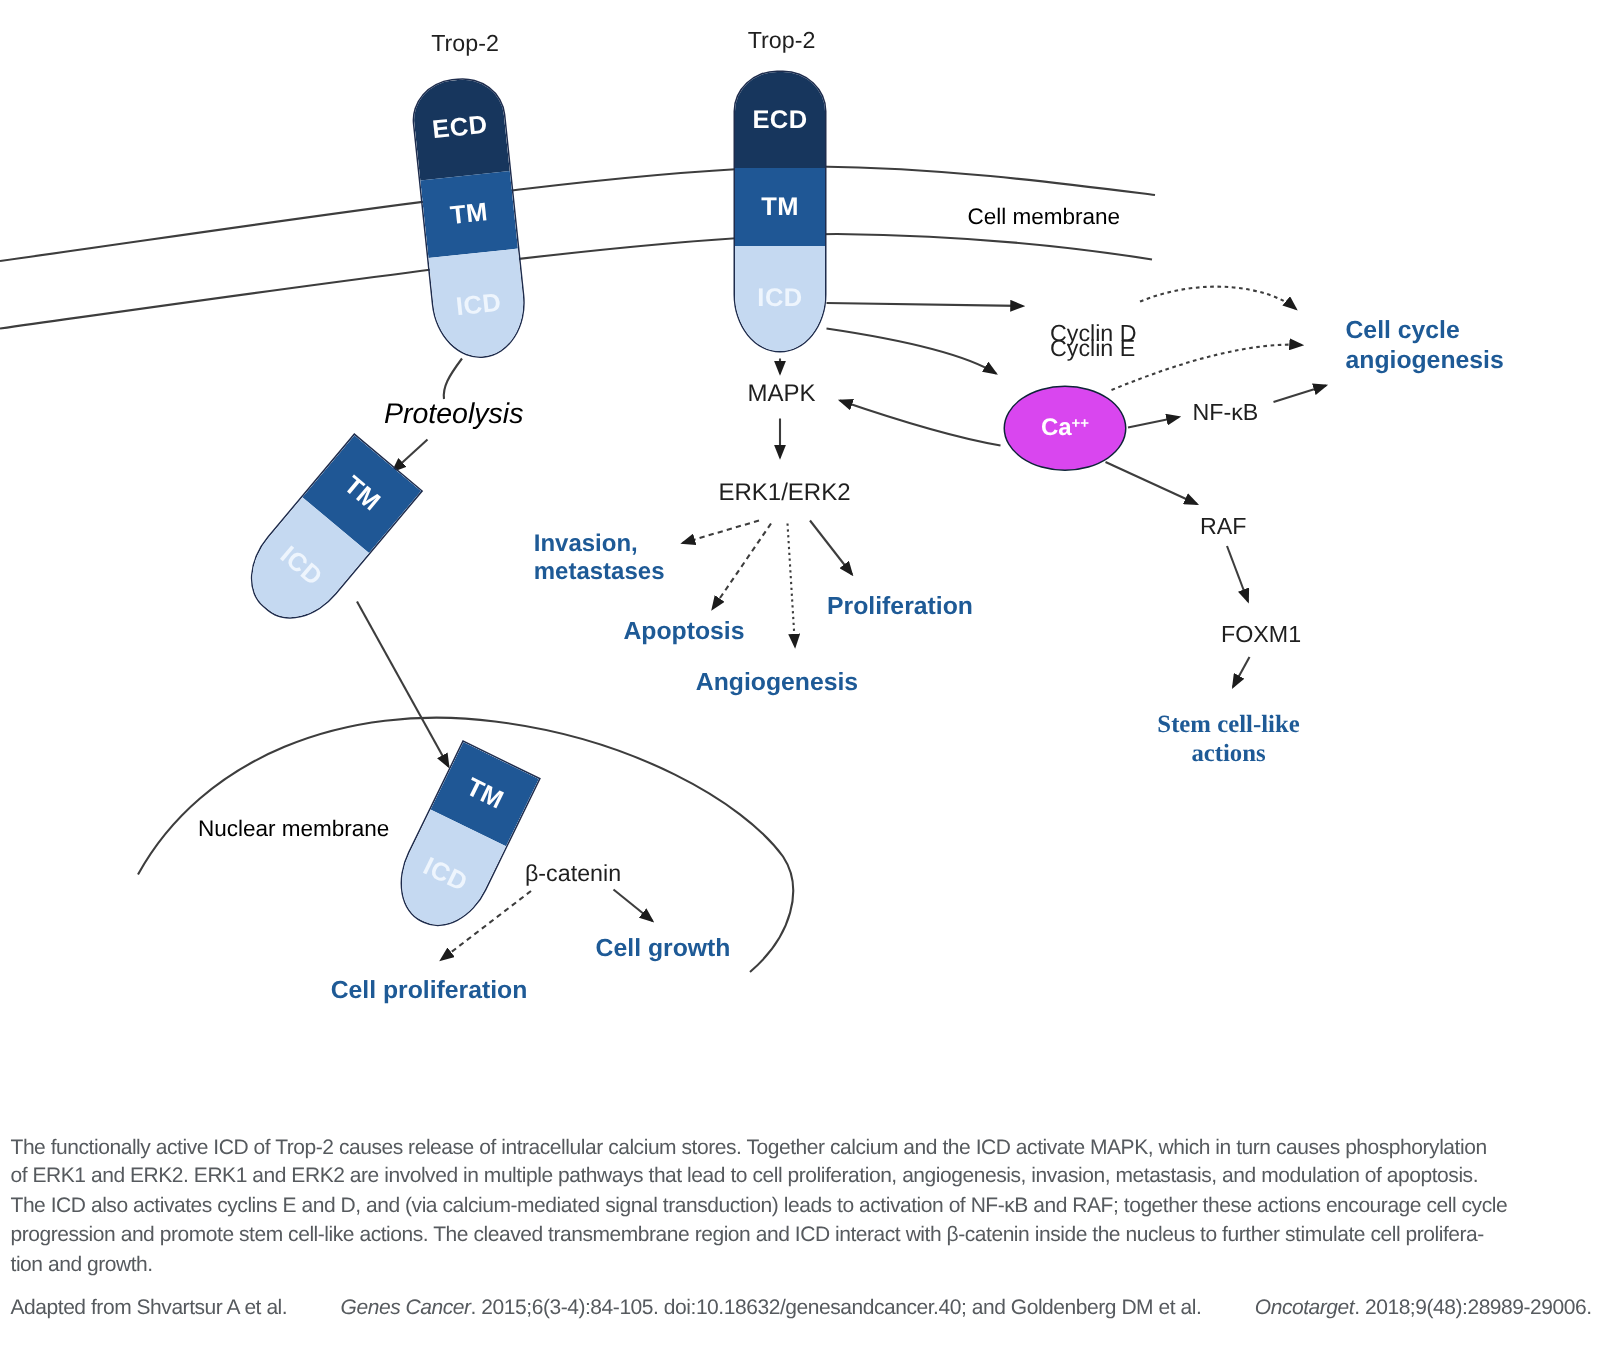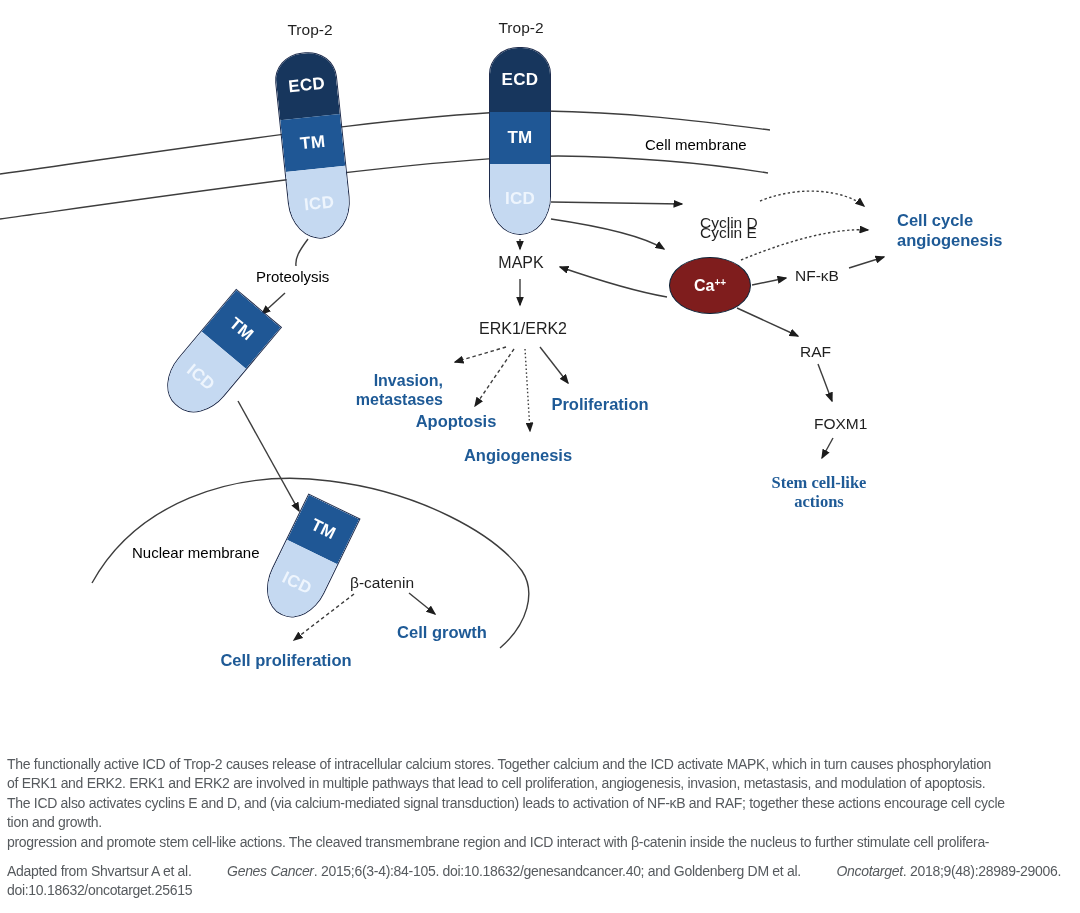--- a/index.html
+++ b/index.html
@@ -8,34 +8,34 @@
   svg.wires{position:absolute;left:0;top:0;}
   .wire{fill:none;stroke:#3d3d3d;stroke-width:1.4px;}
   .dashed{stroke-dasharray:3.5 2.8;}
   .finedash{stroke-dasharray:2.4 2.4;}
   .dotted{stroke-dasharray:1.5 2.4;}
 
   .lbl{position:absolute;white-space:nowrap;font-size:15.5px;color:#1f1f1f;line-height:18px;}
   .lbl.gray{color:#000000;}
   .lbl.blue{color:#1e5a96;font-weight:bold;font-size:16.5px;line-height:19px;}
   .ctr{transform:translateX(-50%);text-align:center;}
-  .rt{text-align:right;margin-top:18px;}
+  .rt{text-align:left;}
 
   .receptor{position:absolute;display:flex;flex-direction:column;box-sizing:border-box;
             border:1.6px solid #1e2c4d;overflow:hidden;}
   .capsule-full{border-radius:30px 30px 32px 32px / 28px 28px 40px 40px;}
   .capsule-frag{border-radius:0 0 28px 28px / 0 0 38px 38px;}
   .seg{display:flex;align-items:center;justify-content:center;font-weight:bold;
        font-size:17px;color:#ffffff;letter-spacing:.3px;}
   .seg.ecd{background:#17365d;}
   .seg.tm{background:#1f5795;}
   .seg.icd{background:#c5d9f1;color:#eef5fd;}
 
   #ca-ellipse{position:absolute;left:669px;top:257px;width:82px;height:57px;border-radius:50%;
-              background:#7f1d1d;border:1.5px solid #0e2438;box-sizing:border-box;
+              background:#d946ef;border:1.5px solid #0e2438;box-sizing:border-box;
               display:flex;align-items:center;justify-content:center;
               color:#fff;font-weight:bold;font-size:16px;}
   #ca-ellipse sup{font-size:10px;line-height:0;margin-top:-6px;}
 
   .fline{white-space:nowrap;font-size:14px;letter-spacing:-0.3px;line-height:19.4px;color:#565a5e;}
   .fblock{position:absolute;left:7px;}
   .it{font-style:italic;margin-left:32px;}
 </style>
 </head>
 <body>
@@ -97,21 +97,21 @@
   </div>
 
   <div id="ca-ellipse">
     <span>Ca</span>
       <sup>++</sup>
   </div>
 
   <div class="lbl ctr" style="left:310px;top:21px;">Trop-2</div>
   <div class="lbl ctr" style="left:521px;top:19px;">Trop-2</div>
   <div class="lbl gray" style="left:645px;top:136px;font-size:15px;">Cell membrane</div>
-  <div class="lbl gray" style="left:256px;top:268px;font-size:15px;">Proteolysis</div>
+  <div class="lbl gray" style="left:256px;top:268px;font-size:19px;font-style:italic;">Proteolysis</div>
   <div class="lbl gray" style="left:132px;top:544px;font-size:15px;">Nuclear membrane</div>
   <div class="lbl" style="left:700px;top:196px;margin-top:28px;">Cyclin E</div>
   <div class="lbl" style="left:700px;top:214px;">Cyclin D</div>
   <div class="lbl ctr" style="left:521px;top:254px;font-size:16px;">MAPK</div>
   <div class="lbl ctr" style="left:523px;top:320px;font-size:16px;">ERK1/ERK2</div>
   <div class="lbl" style="left:795px;top:267px;">NF-κB</div>
   <div class="lbl" style="left:800px;top:343px;">RAF</div>
   <div class="lbl" style="left:814px;top:415px;">FOXM1</div>
   <div class="lbl" style="left:350px;top:574px;">β-catenin</div>
 
@@ -131,22 +131,21 @@
     <div>actions</div>
   </div>
   <div class="lbl blue ctr" style="left:286px;top:651px;">Cell proliferation</div>
   <div class="lbl blue ctr" style="left:442px;top:623px;">Cell growth</div>
 
 
   <div class="fblock" style="top:755px;">
     <div class="fline">The functionally active ICD of Trop-2 causes release of intracellular calcium stores. Together calcium and the ICD activate MAPK, which in turn causes phosphorylation</div>
     <div class="fline">of ERK1 and ERK2. ERK1 and ERK2 are involved in multiple pathways that lead to cell proliferation, angiogenesis, invasion, metastasis, and modulation of apoptosis.</div>
     <div class="fline">The ICD also activates cyclins E and D, and (via calcium-mediated signal transduction) leads to activation of NF-κB and RAF; together these actions encourage cell cycle</div>
+    <div class="fline">progression and promote stem cell-like actions. The cleaved transmembrane region and ICD interact with β-catenin inside the nucleus to further stimulate cell prolifera-</div>
     <div class="fline">tion and growth.</div>
-    <div class="fline">progression and promote stem cell-like actions. The cleaved transmembrane region and ICD interact with β-catenin inside the nucleus to further stimulate cell prolifera-</div>
   </div>
 
   <div class="fblock" style="top:862px;">
     <div class="fline"><span>Adapted from Shvartsur A et al. </span><span class="it">Genes Cancer</span><span>. 2015;6(3-4):84-105. doi:10.18632/genesandcancer.40; and Goldenberg DM et al. </span><span class="it">Oncotarget</span><span>. 2018;9(48):28989-29006.</span></div>
-    <div class="fline">doi:10.18632/oncotarget.25615</div>
   </div>
 
 </div>
 
 </body></html>

